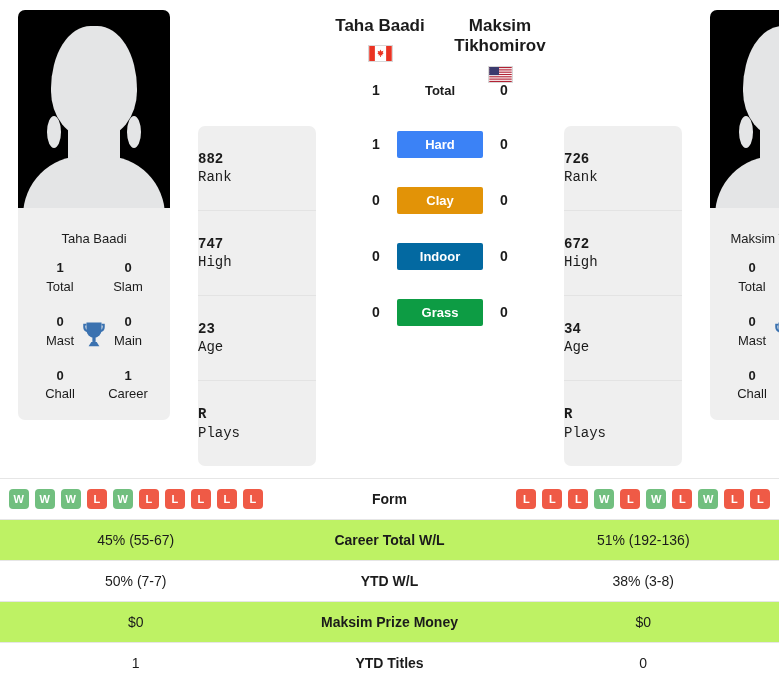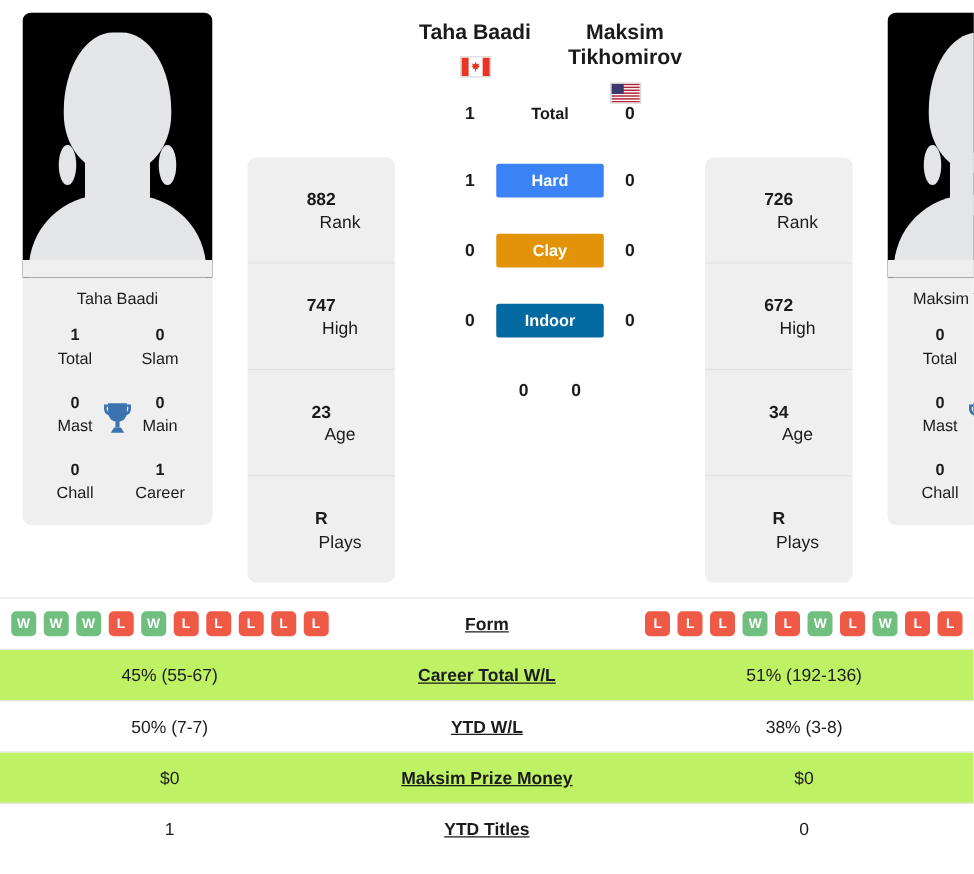--- a/index.html
+++ b/index.html
@@ -111,27 +111,28 @@
     flex: 0 0 118px;
     background: #efefef;
     border-radius: 7px;
     margin-top: 116px;
     overflow: hidden;
   }
   .stat-cell {
     height: 85px;
     display: flex;
     flex-direction: column;
-    align-items: center;
+    align-items: flex-start;
     justify-content: center;
     border-bottom: 1px solid #e3e3e3;
+    font-family: Liberation Mono, monospace;
   }
   .stat-cell:last-child { border-bottom: none; }
   .stat-val { font-size: 14px; font-weight: bold; line-height: 1.3; }
-  .stat-lbl { font-size: 14px; font-weight: normal; line-height: 1.3; margin-left: 30px; }
+  .stat-lbl { font-size: 14px; font-weight: normal; line-height: 1.3; }
 
   
   .mid {
     flex: 1 1 auto;
     display: flex;
     flex-direction: column;
     align-items: stretch;
     padding: 0 4px;
   }
   .mid-head {
@@ -193,21 +194,21 @@
     table-layout: fixed;
   }
   .stats-table tr { height: 41px; }
   .stats-table tr.shaded { background: #bef264; }
   .stats-table td {
     text-align: center;
     font-size: 14px;
     vertical-align: middle;
     border-top: 1px solid #e6e6e6;
   }
-  .stats-table td.mid-lbl { font-weight: bold; width: 236px; text-decoration: underline; }
+  .stats-table td.mid-lbl { font-weight: bold; width: 236px; }
   .form-cell { padding: 0 8px; }
   .form-strip {
     display: flex;
     gap: 6px;
     justify-content: center;
   }
   .form-badge {
     width: 20px; height: 20px;
     border-radius: 4px;
     color: #ffffff;
@@ -339,20 +340,21 @@
       <span class="badge" style="background:#e29307">Clay</span>
       <span class="num-r">0</span>
     </div>
     <div class="surface-row">
       <span class="num-l">0</span>
       <span class="badge" style="background:#0369a1">Indoor</span>
       <span class="num-r">0</span>
     </div>
     <div class="surface-row">
       <span class="num-l">0</span>
+      <span class="badge" style="background:#0d9c44">Grass</span>
       <span class="num-r">0</span>
     </div>
   </div>
 
   <div class="stat-card">
     <div class="stat-cell">
       <span class="stat-val">726</span>
       <span class="stat-lbl">Rank</span>
     </div>
     <div class="stat-cell">

